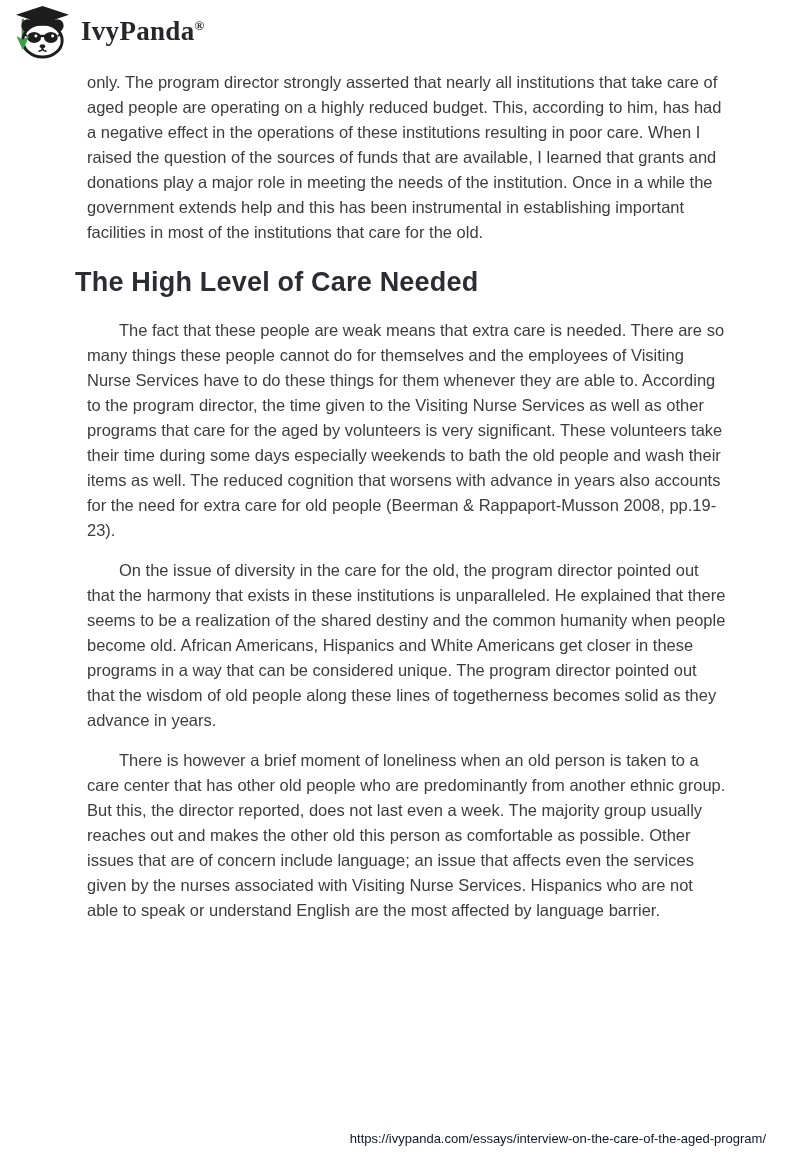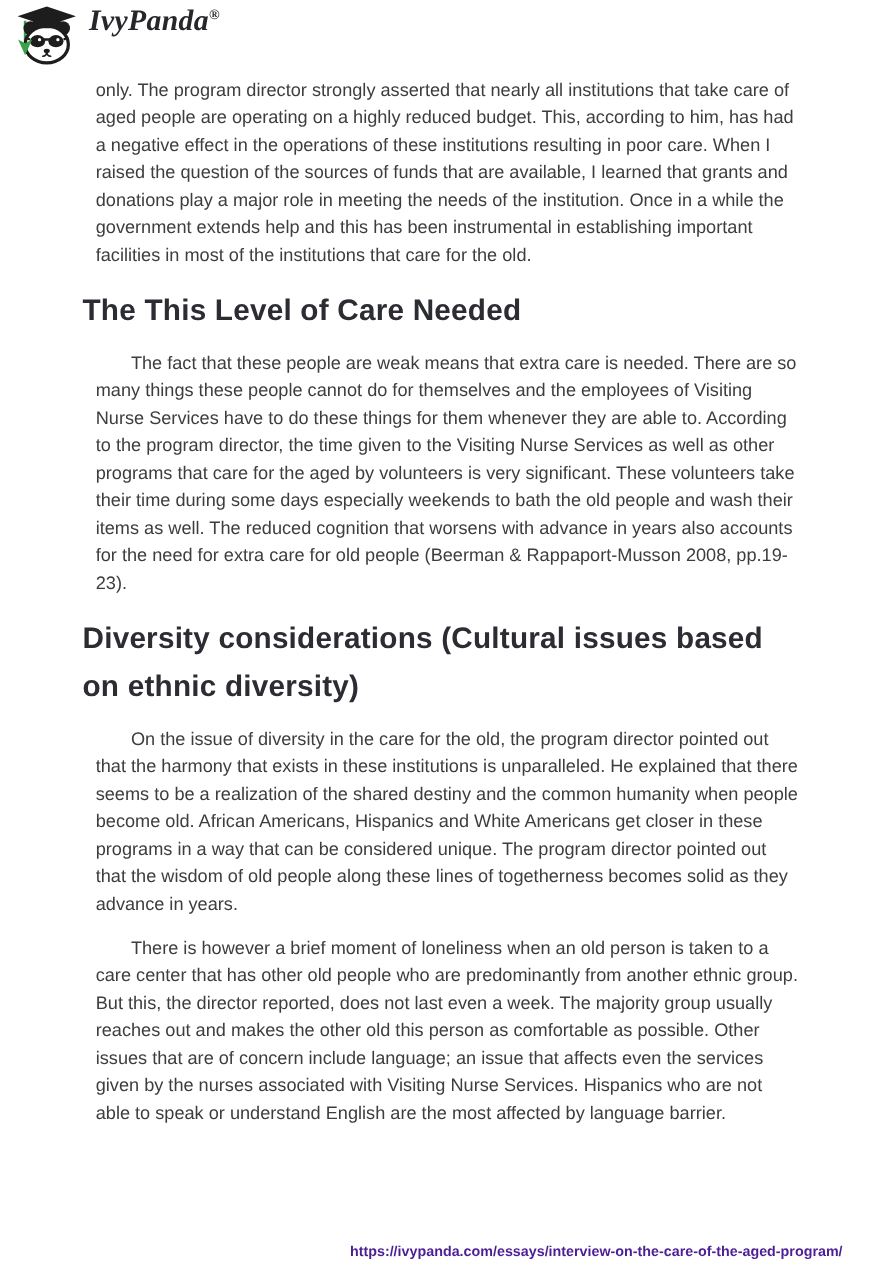--- a/index.html
+++ b/index.html
@@ -21,23 +21,22 @@
     top: 0; left: 0; right: 0;
     height: 66px;
     display: flex;
     justify-content: space-between;
     align-items: flex-start;
     padding: 5px 34px 0 13px;
     box-sizing: border-box;
   }
   .brand {
     display: flex;
-    align-items: flex-start;
+    align-items: center;
     gap: 9px;
-    font-style: italic;
   }
   .logo-svg { width: 59px; height: 57px; display: block; }
   .brand-name {
     font-family: "Liberation Serif", "DejaVu Serif", serif;
     font-weight: 700;
     font-size: 27px;
     color: #26262b;
     letter-spacing: 0.3px;
     line-height: 1;
     padding-bottom: 4px;
@@ -70,23 +69,22 @@
     letter-spacing: 0.2px;
   }
   
   .page-footer {
     position: absolute;
     right: 34px;
     bottom: 13px;
   }
   .source-url {
     font-size: 13px;
-    color: #4c1d95;
+    color: #0f172a;
     text-decoration: none;
-    font-weight: bold;
   }
 </style>
 </head>
 <body>
 
 <div class="page">
 
   <header class="page-header">
     <div class="brand">
       <svg class="logo-svg" viewBox="0 0 60 58" aria-hidden="true">
@@ -116,23 +114,22 @@
         <polygon points="17,14 43,14 41,21 19,21" fill="#1d1d1d"></polygon>
 
         <path d="M10 46 L3.5 31.5 L10 35 L16.5 31.5 Z" fill="#3aa04a"></path>
       </svg>
       <div class="brand-name"><span>IvyPanda</span><sup>®</sup></div>
     </div>
   </header>
 
   <main class="content">
     <p class="para">only. The program director strongly asserted that nearly all institutions that take care of aged people are operating on a highly reduced budget. This, according to him, has had a negative effect in the operations of these institutions resulting in poor care. When I raised the question of the sources of funds that are available, I learned that grants and donations play a major role in meeting the needs of the institution. Once in a while the government extends help and this has been instrumental in establishing important facilities in most of the institutions that care for the old.</p>
-    <h2 class="heading">The This Level of Care Needed</h2>
+    <h2 class="heading">The High Level of Care Needed</h2>
     <p class="para indent">The fact that these people are weak means that extra care is needed. There are so many things these people cannot do for themselves and the employees of Visiting Nurse Services have to do these things for them whenever they are able to. According to the program director, the time given to the Visiting Nurse Services as well as other programs that care for the aged by volunteers is very significant. These volunteers take their time during some days especially weekends to bath the old people and wash their items as well. The reduced cognition that worsens with advance in years also accounts for the need for extra care for old people (Beerman &amp; Rappaport-Musson 2008, pp.19-23).</p>
-    <h2 class="heading">Diversity considerations (Cultural issues based on ethnic diversity)</h2>
     <p class="para indent">On the issue of diversity in the care for the old, the program director pointed out that the harmony that exists in these institutions is unparalleled. He explained that there seems to be a realization of the shared destiny and the common humanity when people become old. African Americans, Hispanics and White Americans get closer in these programs in a way that can be considered unique. The program director pointed out that the wisdom of old people along these lines of togetherness becomes solid as they advance in years.</p>
     <p class="para indent">There is however a brief moment of loneliness when an old person is taken to a care center that has other old people who are predominantly from another ethnic group. But this, the director reported, does not last even a week. The majority group usually reaches out and makes the other old this person as comfortable as possible. Other issues that are of concern include language; an issue that affects even the services given by the nurses associated with Visiting Nurse Services. Hispanics who are not able to speak or understand English are the most affected by language barrier.</p>
   </main>
 
   <footer class="page-footer">
     <a class="source-url" href="#">https://ivypanda.com/essays/interview-on-the-care-of-the-aged-program/</a>
   </footer>
 
 </div>
 

